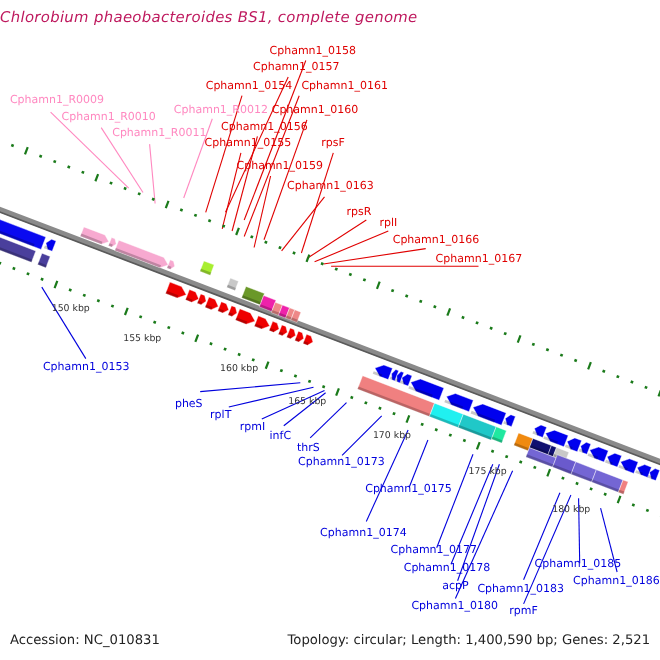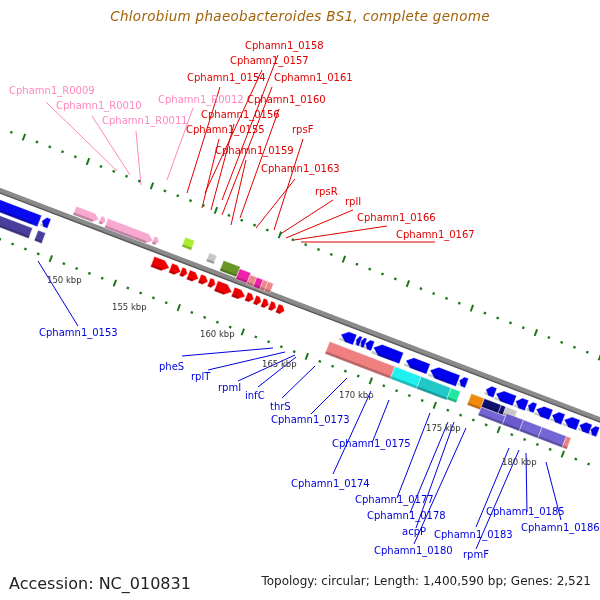--- a/index.html
+++ b/index.html
@@ -1,20 +1,20 @@
 <!DOCTYPE html>
 <html><head>
 <meta charset="utf-8">
 <style>
   html, body { margin:0; padding:0; background:#ffffff; }
   body { width:600px; height:600px; position:relative; overflow:hidden;
          font-family:"DejaVu Sans", sans-serif; }
-  #title { position:absolute; left:0; top:8px; width:600px; text-align:center;
-           font-style:italic; font-size:13.5px; color:#a16207; letter-spacing:0.3px; }
-  #accession { position:absolute; left:9px; top:574px; font-size:16px; color:#222; }
+  #title { position:absolute; left:0; top:8px; width:600px; text-align:left;
+           font-style:italic; font-size:13.5px; color:#be185d; letter-spacing:0.3px; }
+  #accession { position:absolute; left:9px; top:574px; font-size:12px; color:#222; }
   #topology { position:absolute; right:9px; top:574px; font-size:12px; color:#222; }
   svg { position:absolute; left:0; top:0; }
   .lbl { font-family:"DejaVu Sans", sans-serif; font-size:10px; }
   .tick-lbl { font-family:"DejaVu Sans", sans-serif; font-size:8.5px; fill:#333; }
 </style>
 </head>
 <body>
 
 <div id="title">Chlorobium phaeobacteroides BS1, complete genome</div>
 

